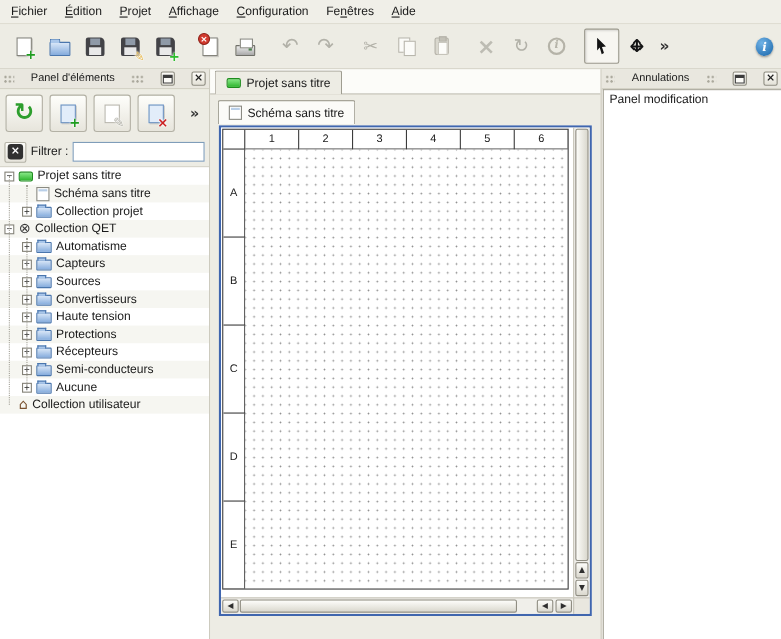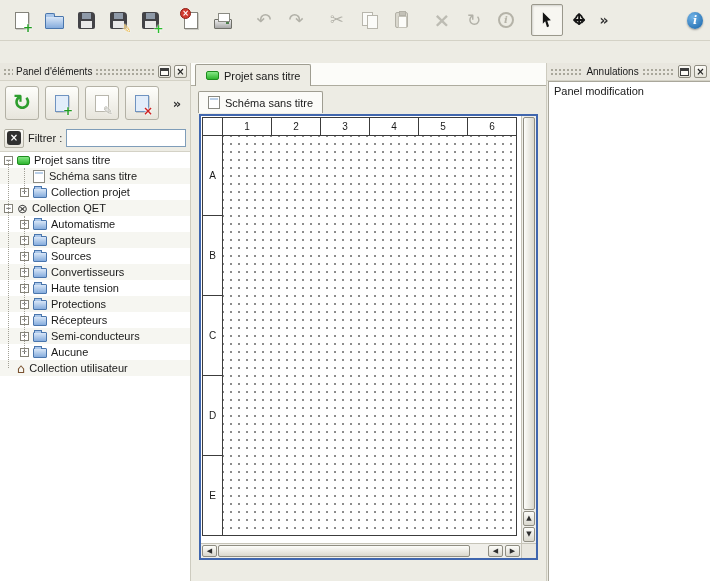--- a/index.html
+++ b/index.html
@@ -16,21 +16,21 @@
   button{font:inherit;cursor:default;}
   .tbtn{width:32px;height:32px;flex:none;display:flex;align-items:center;justify-content:center;background:transparent;border:1px solid transparent;padding:0;}
   .tbtn.checked{border:1px solid #9a988c;border-radius:2px;background:#f7f6f1;box-shadow:inset 1px 1px 2px rgba(0,0,0,.15);}
   .tbtn.flat{width:18px;}
   .tsep{width:9px;flex:none;}
   .tspacer{flex:1;}
 
   
   .left-dock{position:absolute;left:0;top:63px;width:191px;bottom:0;background:#edece4;border-right:1px solid #cdcbbf;}
   .right-dock{position:absolute;left:546px;top:63px;width:164px;bottom:0;background:#edece4;border-left:1px solid #cdcbbf;}
-  .dock-title{height:18px;display:flex;align-items:center;gap:3px;padding:0 3px;background:#e9e7df;border-bottom:1px solid #d4d2c6;}
+  .dock-title{height:18px;display:flex;align-items:center;gap:15px;padding:0 3px;background:#e9e7df;border-bottom:1px solid #d4d2c6;}
   .grip{height:8px;background-image:radial-gradient(#a9a79b 1px,transparent 1.2px);background-size:4px 4px;flex:none;}
   .g10{width:10px;}
   .gflex{flex:1;}
   .dock-title-text{font-size:10px;white-space:nowrap;}
   .dockbtn{width:13px;height:13px;flex:none;display:flex;align-items:center;justify-content:center;background:linear-gradient(#fcfbf7,#e4e2d8);border:1px solid #8f8d82;border-radius:2px;padding:0;}
 
   .panel-toolbar{height:44px;display:flex;align-items:center;gap:6px;padding:4px 5px;}
   .pbtn{width:34px;height:34px;flex:none;display:flex;align-items:center;justify-content:center;background:linear-gradient(#fefefb,#e7e5dc);border:1px solid #b3b1a5;border-radius:3px;padding:0;}
   .pbtn.flat{border:none;background:none;width:16px;}
   .push-right{margin-left:auto;}
@@ -117,20 +117,29 @@
   .ic-folder-sm{width:14px;height:10px;background:linear-gradient(#d8e6f7,#85acdd);border:1px solid #4a76ad;border-radius:1px;margin-top:2px;}
   .ic-folder-sm::before{content:"";position:absolute;top:-3px;left:0;width:6px;height:2px;background:#aac7ea;border:1px solid #4a76ad;border-bottom:none;}
   .ov{position:absolute;right:-5px;bottom:-6px;font-weight:bold;font-size:12px;line-height:12px;text-shadow:0 0 2px #fff,0 0 2px #fff;}
   .ov.badge{left:-5px;top:-5px;right:auto;bottom:auto;width:11px;height:11px;background:#d23b2f;border:1px solid #8e1f16;border-radius:50%;font-size:8px;line-height:9px;text-align:center;text-shadow:none;display:block;}
 </style>
 </head>
 <body>
 
 <div class="app">
 
+  <div class="menubar">
+      <div class="menu-item"><span class="accel">F</span>ichier</div>
+      <div class="menu-item"><span class="accel">É</span>dition</div>
+      <div class="menu-item"><span class="accel">P</span>rojet</div>
+      <div class="menu-item"><span class="accel">A</span>ffichage</div>
+      <div class="menu-item"><span class="accel">C</span>onfiguration</div>
+      <div class="menu-item">Fe<span class="accel">n</span>êtres</div>
+      <div class="menu-item"><span class="accel">A</span>ide</div>
+    </div>
 
   <div class="toolbar">
       <button class="tbtn">
         <span class="ic ic-page icn-new-file">
           <span class="ov" style="color: rgb(31, 156, 31);">+</span>
         </span>
       </button>
       <button class="tbtn">
         <span class="ic ic-folder-lg icn-open-file"></span>
       </button>

